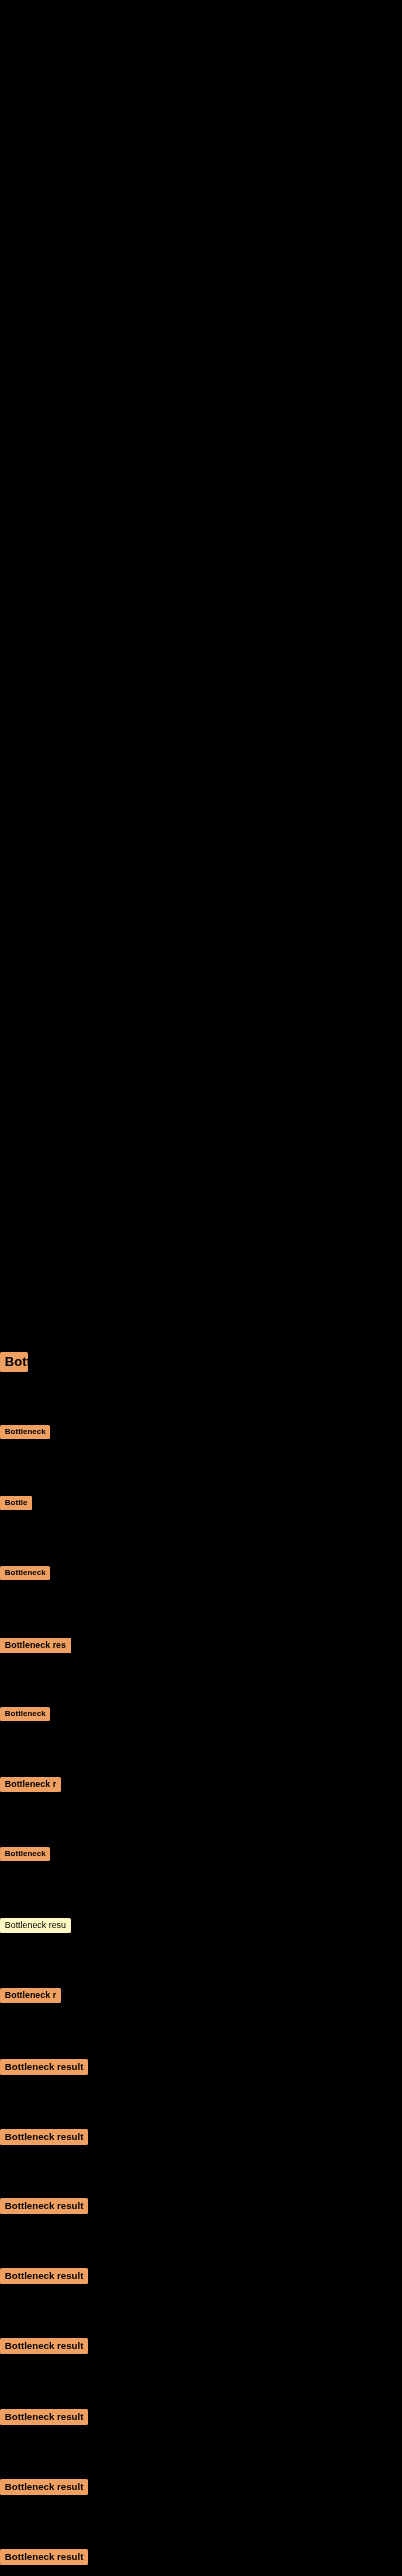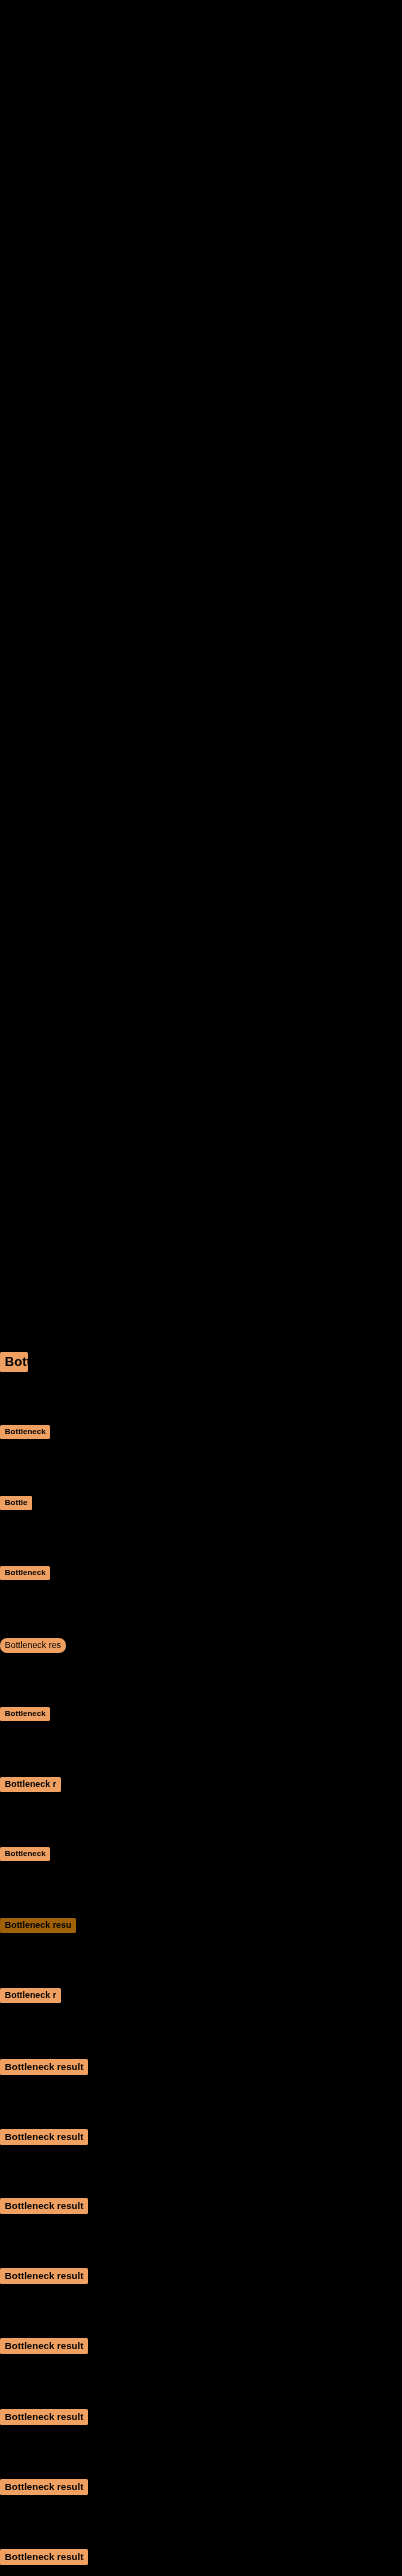--- a/index.html
+++ b/index.html
@@ -55,33 +55,33 @@
       <div style="position: absolute; top: 1425px; left: 0px; display: flex; align-items: center;">
         <span style="background-color: rgb(240, 160, 96); color: rgb(0, 0, 0); font-weight: bold; padding: 2.4px 4.8px; border-radius: 1.6px; white-space: nowrap; display: inline-block; font-size: 8px; max-width: 50px; overflow: hidden;">Bottleneck</span>
       </div>
       <div style="position: absolute; top: 1496px; left: 0px; display: flex; align-items: center;">
         <span style="background-color: rgb(240, 160, 96); color: rgb(0, 0, 0); font-weight: bold; padding: 2.4px 4.8px; border-radius: 1px; white-space: nowrap; display: inline-block; font-size: 8px; max-width: 50px; overflow: hidden;">Bottle</span>
       </div>
       <div style="position: absolute; top: 1566px; left: 0px; display: flex; align-items: center;">
         <span style="background-color: rgb(240, 160, 96); color: rgb(0, 0, 0); font-weight: bold; padding: 2.4px 4.8px; border-radius: 1.6px; white-space: nowrap; display: inline-block; font-size: 8px; max-width: 50px; overflow: hidden;">Bottleneck</span>
       </div>
       <div style="position: absolute; top: 1638px; left: 0px; display: flex; align-items: center;">
-        <span style="background-color: rgb(240, 160, 96); color: rgb(0, 0, 0); font-weight: normal; padding: 2.4px 4.8px; border-radius: 7px; white-space: nowrap; display: inline-block; font-size: 8.9px; max-width: 76px; overflow: hidden;">Bottleneck res</span>
+        <span style="background-color: rgb(240, 160, 96); color: rgb(0, 0, 0); font-weight: bold; padding: 2.4px 4.8px; border-radius: 0; white-space: nowrap; display: inline-block; font-size: 8.9px; max-width: 76px; overflow: hidden;">Bottleneck res</span>
       </div>
       <div style="position: absolute; top: 1707px; left: 0px; display: flex; align-items: center;">
         <span style="background-color: rgb(240, 160, 96); color: rgb(0, 0, 0); font-weight: bold; padding: 2.4px 4.8px; border-radius: 1.6px; white-space: nowrap; display: inline-block; font-size: 8px; max-width: 50px; overflow: hidden;">Bottleneck</span>
       </div>
       <div style="position: absolute; top: 1777px; left: 0px; display: flex; align-items: center;">
         <span style="background-color: rgb(240, 160, 96); color: rgb(0, 0, 0); font-weight: bold; padding: 2.4px 4.8px; border-radius: 1.6px; white-space: nowrap; display: inline-block; font-size: 8.9px; max-width: 76px; overflow: hidden;">Bottleneck r</span>
       </div>
       <div style="position: absolute; top: 1847px; left: 0px; display: flex; align-items: center;">
         <span style="background-color: rgb(240, 160, 96); color: rgb(0, 0, 0); font-weight: bold; padding: 2.4px 4.8px; border-radius: 1.6px; white-space: nowrap; display: inline-block; font-size: 8px; max-width: 50px; overflow: hidden;">Bottleneck</span>
       </div>
       <div style="position: absolute; top: 1918px; left: 0px; display: flex; align-items: center;">
-        <span style="background-color: #a16207; color: rgb(0, 0, 0); font-weight: bold; padding: 2.4px 4.8px; border-radius: 1.6px; white-space: nowrap; display: inline-block; font-size: 8.9px; max-width: 76px; overflow: hidden; text-align: center;">Bottleneck resu</span>
+        <span style="background-color: #fef9c3; color: rgb(0, 0, 0); font-weight: normal; padding: 2.4px 4.8px; border-radius: 1.6px; white-space: nowrap; display: inline-block; font-size: 8.9px; max-width: 76px; overflow: hidden; text-align: center;">Bottleneck resu</span>
       </div>
       <div style="position: absolute; top: 1988px; left: 0px; display: flex; align-items: center;">
         <span style="background-color: rgb(240, 160, 96); color: rgb(0, 0, 0); font-weight: bold; padding: 2.4px 4.8px; border-radius: 1.6px; white-space: nowrap; display: inline-block; font-size: 8.9px; max-width: 76px; overflow: hidden;">Bottleneck r</span>
       </div>
       <div style="position: absolute; top: 2059px; left: 0px; display: flex; align-items: center;">
         <span style="background-color: rgb(240, 160, 96); color: rgb(0, 0, 0); font-weight: bold; padding: 2.4px 4.8px; border-radius: 1.6px; white-space: nowrap; display: inline-block; font-size: 9.7px; max-width: 117px;">Bottleneck result</span>
       </div>
       <div style="position: absolute; top: 2129px; left: 0px; display: flex; align-items: center;">
         <span style="background-color: rgb(240, 160, 96); color: rgb(0, 0, 0); font-weight: bold; padding: 2.4px 4.8px; border-radius: 1.6px; white-space: nowrap; display: inline-block; font-size: 9.7px; max-width: 117px;">Bottleneck result</span>
       </div>

